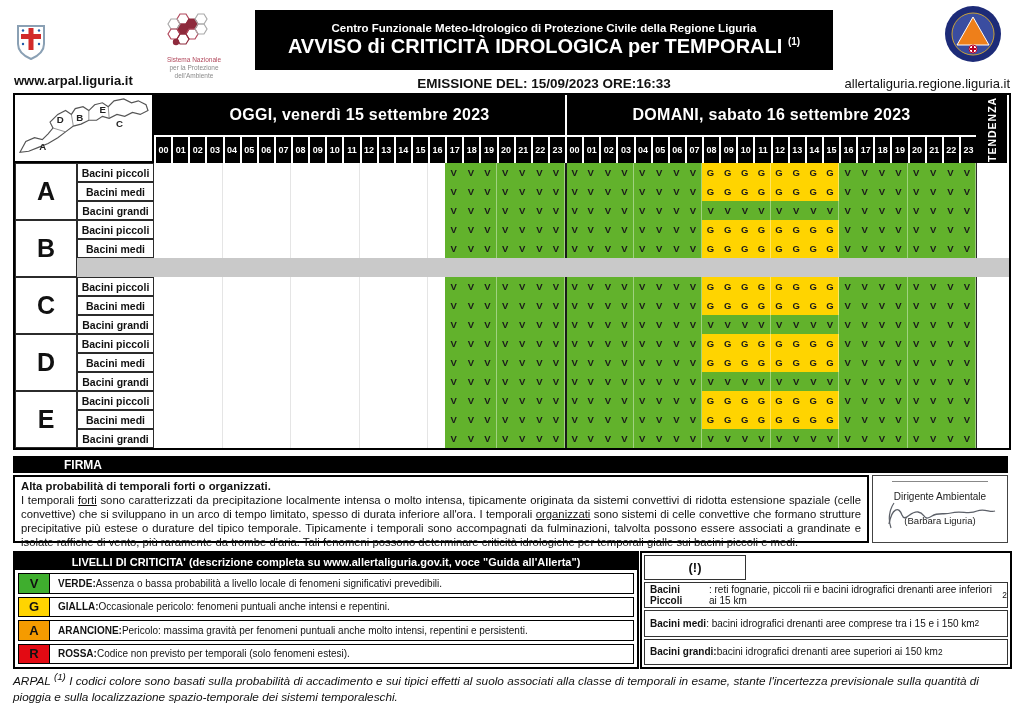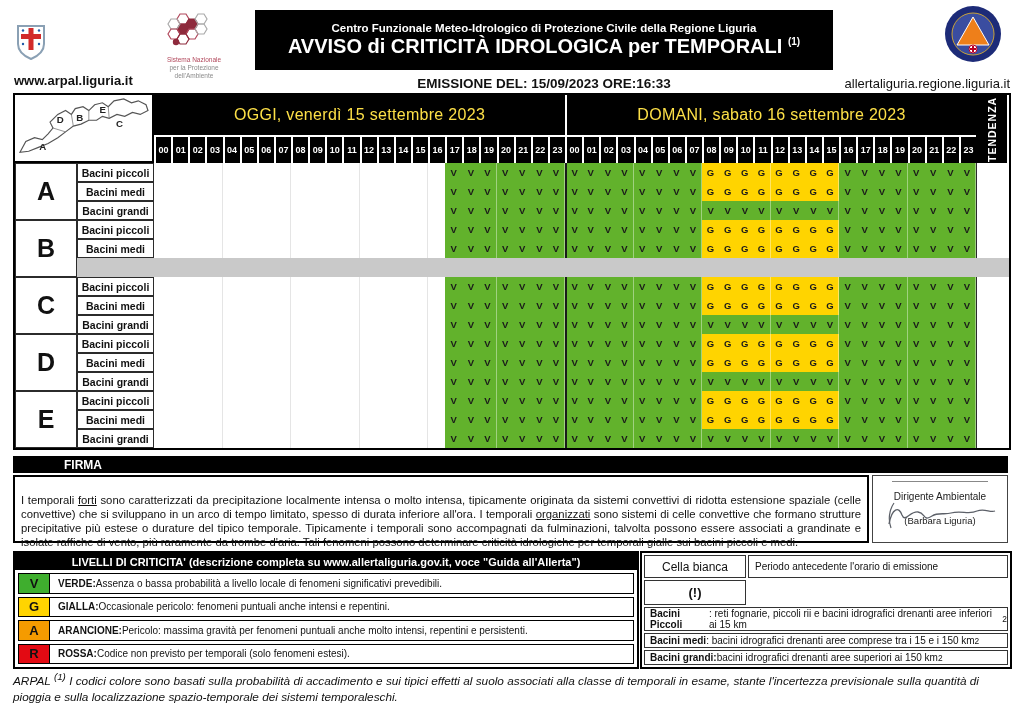--- a/index.html
+++ b/index.html
@@ -24,21 +24,21 @@
   .allerta-url{right:14px;top:76px;font-size:13px;}
   .pc-logo{left:944px;top:5px;}
 
   
   .forecast-grid{left:13px;top:93px;width:994px;
      display:grid;border:2px solid #000;background:#fff;
      grid-template-columns:62px 77px repeat(48,1fr) 33px;
      grid-template-rows:40px 28px repeat(15,19px);}
   .mapcell{grid-area:1/1/3/3;background:#fff;border-right:2px solid #000;border-bottom:2px solid #000;
      display:flex;align-items:center;justify-content:center;padding:1px;}
-  .datehdr{background:#000;color:#fde047;font-weight:normal;font-size:16px;letter-spacing:.3px;
+  .datehdr{background:#000;color:#ffffff;font-weight:bold;font-size:16px;letter-spacing:.3px;
      display:flex;align-items:center;justify-content:center;}
   .datehdr.dom{border-left:2px solid #fff;}
   .tendhdr{grid-area:1/51/3/52;background:#000;color:#fff;font-weight:bold;font-size:10.5px;
      border-left:2px solid #fff;display:flex;align-items:center;justify-content:center;
      writing-mode:vertical-rl;transform:rotate(180deg);letter-spacing:1px;}
   .hcell{background:#000;color:#fff;font-size:9px;font-weight:bold;
      display:flex;align-items:center;justify-content:center;
      border-left:2px solid #fff;border-top:2px solid #fff;}
   .zcell{background:#fff;border:1px solid #2b2b2b;font-size:25px;font-weight:bold;
      display:flex;align-items:center;justify-content:center;}
@@ -921,21 +921,21 @@
     <div class="dcell v grp" style="grid-area: 17 / 50;">V</div>
     <div class="tcell" style="grid-area: 3 / 51 / 8 / 52;"></div>
     <div class="tcell" style="grid-area: 9 / 51 / 18 / 52;"></div>
   </div>
 
 <div class="abs info-header">
   <div class="ih-r">FIRMA</div>
 </div>
 <div class="abs info-body">
   <div class="info-text">
-    <br>
+    <span class="info-title">Alta probabilità di temporali forti o organizzati.</span><br>
     <span>I temporali </span><span class="uline">forti</span><span> sono caratterizzati da precipitazione localmente intensa o molto intensa, tipicamente originata da sistemi convettivi di ridotta estensione spaziale (celle convettive) che si sviluppano in un arco di tempo limitato, spesso di durata inferiore all'ora. I temporali </span><span class="uline">organizzati</span><span> sono sistemi di celle convettive che formano strutture precipitative più estese o durature del tipico temporale. Tipicamente i temporali sono accompagnati da fulminazioni, talvolta possono essere associati a grandinate e isolate raffiche di vento, più raramente da trombe d'aria. Tali fenomeni possono determinare criticità idrologiche per temporali gialle sui bacini piccoli e medi.</span>
   </div>
   <div class="firma-box">
     <div class="firma-rule"></div>
     <div class="firma-role">Dirigente Ambientale</div>
     <div class="firma-sig">
       <svg width="122" height="30" viewBox="0 0 122 30">
         <path d="M10 24 C13 8 20 6 23 15 C26 23 31 11 39 12 C47 13 44 22 53 16 C59 12 66 15 72 13 C82 10 90 15 98 11 C106 8 111 13 116 11" stroke="#5c6068" fill="none" stroke-width="1.3"></path>
         <path d="M12 28 C9 20 10 10 15 3" stroke="#5c6068" fill="none" stroke-width="1.2"></path>
       </svg>
@@ -961,24 +961,20 @@
       </div>
       <div class="liv-row">
         <div class="liv-code" style="background: rgb(227, 10, 19);">R</div>
         <div class="liv-desc"><span class="bold">ROSSA:</span> Codice non previsto per temporali (solo fenomeni estesi).</div>
       </div>
     </div>
 </div>
 
 <div class="abs legenda">
   <div class="leg-rows">
-      <div class="leg-row2 r2a">
-        <div class="leg-key">Cella bianca</div>
-        <div class="leg-val">Periodo antecedente l'orario di emissione</div>
-      </div>
       <div class="leg-row2 r2b">
         <div class="leg-key bang">(!)</div>
       </div>
       <div class="leg-row1"><span class="bold">Bacini Piccoli</span>: reti fognarie, piccoli rii e bacini idrografici drenanti aree inferiori ai 15 km <sup>2</sup></div>
       <div class="leg-row1"><span class="bold">Bacini medi</span>: bacini idrografici drenanti aree comprese tra i 15 e i 150 km <sup>2</sup></div>
       <div class="leg-row1"><span class="bold">Bacini grandi:</span> bacini idrografici drenanti aree superiori ai 150 km <sup>2</sup></div>
     </div>
 </div>
 
 <div class="abs nota">

